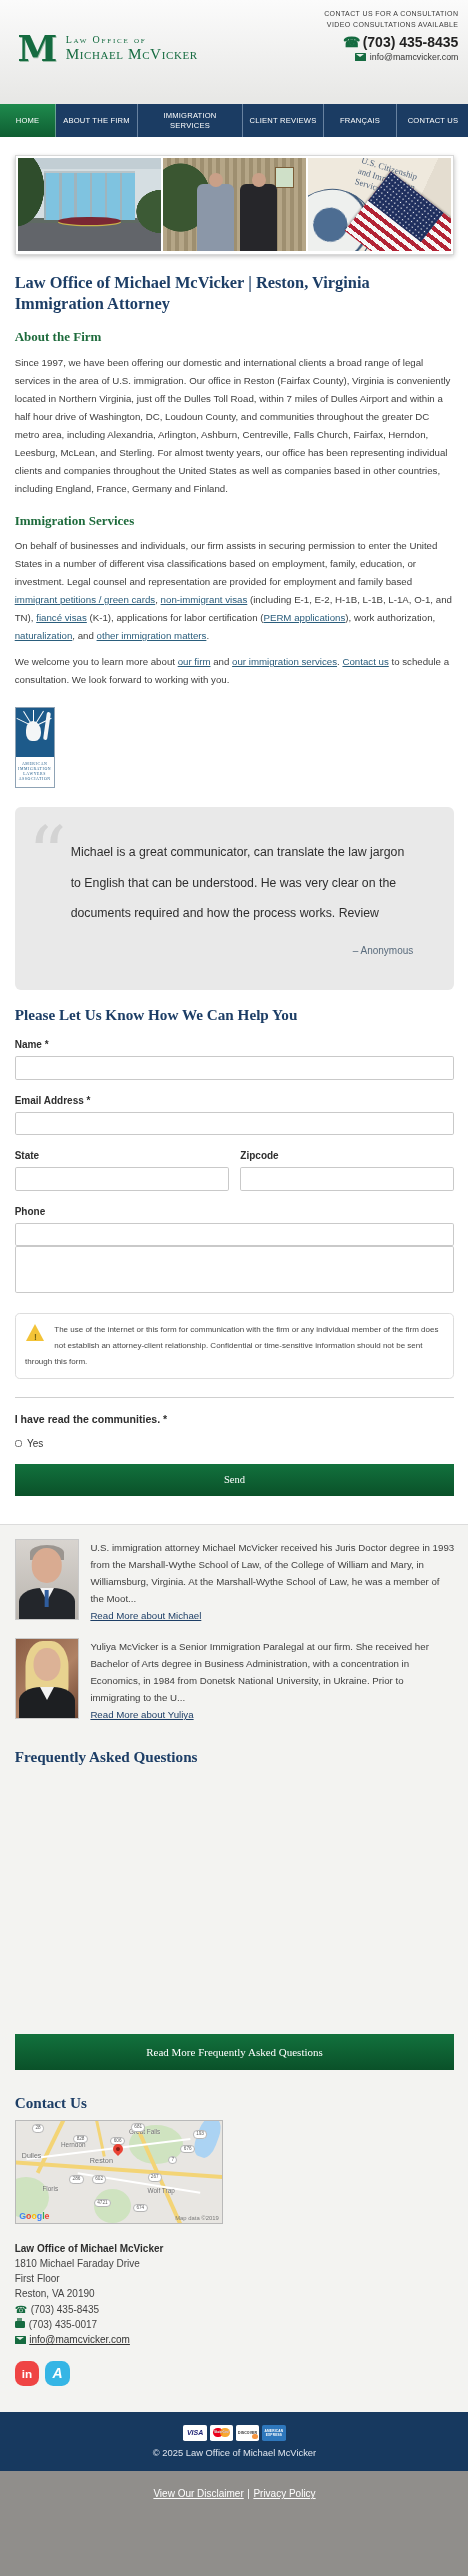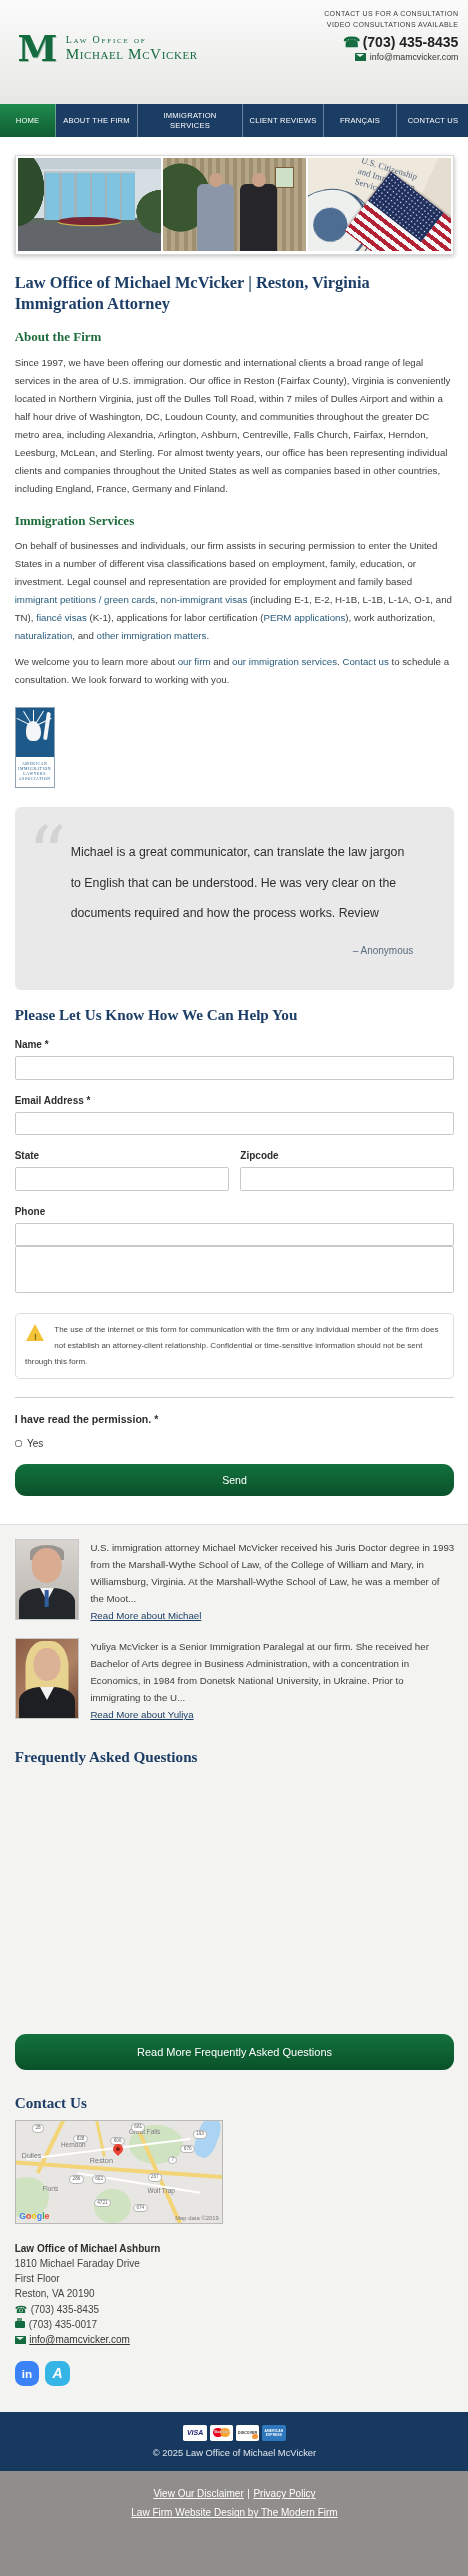--- a/index.html
+++ b/index.html
@@ -51,21 +51,21 @@
   .seal { position: absolute; left: -14%; bottom: -18%; width: 60%; height: 85%; border-radius: 50%; border: 1.8px solid #3e5a7a; background: radial-gradient(circle at 50% 45%, #4d6d92 28%, #eef0ee 29% 60%, #3e5a7a 61% 64%, transparent 65%); transform: rotate(-10deg); }
   .flag { position: absolute; right: -18%; bottom: -26%; width: 85%; height: 80%; transform: rotate(38deg); background: repeating-linear-gradient(#b22234 0 4.1px, #f6f6f6 4.1px 8.2px); box-shadow: -1.2px -1.2px 1.8px rgba(0,0,0,.25); }
   .flag::before { content:""; position: absolute; left: 0; top: 0; width: 55%; height: 50%; background: radial-gradient(#fff 0.6px, transparent 0.9px) 0 0/4.1px 4.1px, #1f2f5e; }
 
   
   .content { padding: 0 14.7px; }
   h1.page-h1 { font-family: "Liberation Serif", serif; font-weight: bold; color: #1d3e66; font-size: 16.4px; line-height: 21px; margin: 17.6px 0 0; }
   .h-green { font-family: "Liberation Serif", serif; font-weight: bold; color: #1e6b3c; font-size: 13px; margin-top: 15.2px; }
   .h-navy { font-family: "Liberation Serif", serif; font-weight: bold; color: #1d3e66; font-size: 15.2px; }
   p.body-p { font-size: 9.7px; line-height: 18px; color: #404040; margin-top: 8.2px; }
-  a.tlink { color: #2a5d7c; cursor: pointer; }
+  a.tlink { color: #2a5d7c; text-decoration: underline; cursor: pointer; }
 
   .aila { margin: 17.6px 0 0 14.7px; width: 40px; height: 81px; border: 0.6px solid #8fa3b5; background: #fff; display: flex; flex-direction: column; cursor: pointer; }
   .aila-top { height: 62%; background: #1d5a8a; position: relative; overflow: hidden; }
   .aila-top i { position: absolute; background: #fff; width: 1.2px; height: 15.2px; top: 2.3px; left: 17.6px; }
   .aila-top i:nth-child(2){ transform: rotate(32deg); left: 23.4px; }
   .aila-top i:nth-child(3){ transform: rotate(-32deg); left: 11.7px; }
   .aila-top i:nth-child(4){ transform: rotate(64deg); left: 28px; top: 5.9px; }
   .aila-top i:nth-child(5){ transform: rotate(-64deg); left: 7px; top: 5.9px; }
   .aila-face { position: absolute; left: 10.6px; top: 13px; width: 15.2px; height: 20px; background: #f4f6f7; border-radius: 45% 55% 40% 40%; }
   .aila-arm { position: absolute; right: 4.7px; top: 4.7px; width: 4.1px; height: 28px; background: #f4f6f7; border-radius: 1.8px; transform: rotate(8deg); }
@@ -85,21 +85,21 @@
   .f-col { flex: 1; }
   textarea.f-area { width: 100%; height: 47px; border: 0.6px solid #c9c9c9; border-radius: 1.8px; font-size: 9.4px; padding: 4.7px 5.9px; resize: none; font-family: "Liberation Sans", sans-serif; }
   .warn-box { margin-top: 17.6px; border: 0.6px solid #ddd; border-radius: 4.7px; padding: 8.2px 9.4px; font-size: 8px; line-height: 16px; color: #474747; overflow: hidden; }
   .warn-tri { float: left; position: relative; width: 21px; height: 19px; margin: 1.8px 8.2px 1.2px 0; }
   .warn-tri b { position: absolute; left: 1.2px; top: 0; width: 0; height: 0; border-left: 9.4px solid transparent; border-right: 9.4px solid transparent; border-bottom: 17px solid #f3c337; }
   .warn-tri span { position: absolute; left: 0; right: 0; top: 5.3px; text-align: center; color: #7a650f; font-weight: bold; font-size: 8.8px; }
   hr.f-div { border: none; border-top: 0.6px solid #cfcfcf; margin: 17.6px 0 0; }
   .consent-h { font-weight: bold; color: #2e2e2e; font-size: 10.6px; margin-top: 15.2px; }
   .consent-row { margin-top: 13px; font-size: 10px; color: #333; display: flex; align-items: center; }
   .consent-row input { width: 7px; height: 7px; margin-right: 5.3px; }
-  .btn-green { display: block; width: 100%; height: 32px; margin-top: 15.2px; background: linear-gradient(#12713d, #0a5129); border: none; border-radius: 11px; color: #fff; font-size: 10.6px; font-family: Liberation Sans, sans-serif; cursor: pointer; }
+  .btn-green { display: block; width: 100%; height: 32px; margin-top: 15.2px; background: linear-gradient(#12713d, #0a5129); border: none; border-radius: 0; color: #fff; font-size: 10.6px; font-family: Liberation Serif, serif; cursor: pointer; }
 
   
   .gray-sec { margin-top: 28px; background: #f3f3f1; border-top: 0.6px solid #dcdcdc; padding: 0 14.7px; flex: none; }
   .team-h { margin-top: 26px; }
   .team-row { display: flex; margin-top: 14px; gap: 11.7px; }
   .tphoto { flex: 0 0 64px; height: 81px; border: 0.6px solid #c9c9c9; position: relative; overflow: hidden; }
   .tp-m { background: linear-gradient(#d8d4cf, #b9b4ae); }
   .tp-y { background: linear-gradient(135deg, #8a5c44, #b08265 55%, #6e4531); }
   .tp-head { position: absolute; left: 50%; top: 8.2px; transform: translateX(-50%); width: 30.5px; height: 35px; border-radius: 48%; background: #d9ab91; }
   .tp-hair-m { position: absolute; left: 50%; top: 4.7px; transform: translateX(-50%); width: 34px; height: 15.2px; border-radius: 50% 50% 0 0; background: #9b958f; }
@@ -144,21 +144,21 @@
   .glogo span:nth-child(4){color:#4285F4} .glogo span:nth-child(5){color:#34A853} .glogo span:nth-child(6){color:#EA4335}
   .mattr { position: absolute; right: 2.9px; bottom: 2.3px; font-size: 5.9px; color: #7b7b7b; }
   .addr { margin-top: 16.4px; font-size: 10px; line-height: 15.2px; color: #444; }
   .addr .firm { font-weight: bold; color: #2e2e2e; }
   .c-ico { color: #156b40; margin-right: 3.5px; }
   .fax-ico { display: inline-block; width: 10px; height: 7px; background: #156b40; border-radius: 1.2px; position: relative; margin-right: 4.1px; }
   .fax-ico::before { content:""; position: absolute; left: 2.3px; top: -2.3px; width: 4.7px; height: 2.9px; background: #5e9478; }
   .email-row a { color: #333; text-decoration: underline; cursor: pointer; }
   .social { margin-top: 14px; display: flex; gap: 5.9px; padding-bottom: 26px; }
   .soc { width: 24.6px; height: 24.6px; border-radius: 8.2px; display: flex; align-items: center; justify-content: center; color: #fff; cursor: pointer; }
-  .soc-li { background: #3b82f6; font-weight: bold; font-size: 11.7px; }
+  .soc-li { background: #ef4444; font-weight: bold; font-size: 11.7px; }
   .soc-av { background: #35b5e5; font-weight: bold; font-style: italic; font-size: 14px; }
 
   
   .footer-navy { background: #17395f; height: 59px; flex: none; display: flex; flex-direction: column; align-items: center; justify-content: center; gap: 5.9px; }
   .pays { display: flex; gap: 2.9px; }
   .card { width: 23.4px; height: 16px; border-radius: 1.8px; background: #fff; display: flex; align-items: center; justify-content: center; position: relative; overflow: hidden; }
   .card-visa span { color: #1a1f71; font-style: italic; font-weight: bold; font-size: 7px; }
   .card-mc::before { content:""; position: absolute; left: 3.5px; width: 9.4px; height: 9.4px; border-radius: 50%; background: #eb001b; }
   .card-mc::after { content:""; position: absolute; right: 3.5px; width: 9.4px; height: 9.4px; border-radius: 50%; background: #f79e1b; opacity: .9; }
   .card-mc span { position: relative; z-index: 2; color: #fff; font-size: 2.6px; font-weight: bold; font-style: italic; text-shadow: 0 0 0.6px #7a1010; }
@@ -293,21 +293,21 @@
     <div class="warn-box">
       <span class="warn-tri">
           <b></b>
           <span>!</span>
         </span>
       <span>The use of the internet or this form for communication with the firm or any individual member of the firm does not establish an attorney-client relationship. Confidential or time-sensitive information should not be sent through this form.</span>
     </div>
 
     <hr class="f-div">
 
-    <div class="consent-h">I have read the permission. *</div>
+    <div class="consent-h">I have read the communities. *</div>
     <div class="consent-row">
       <input type="checkbox" style="">
       <span>Yes</span>
     </div>
 
     <button class="btn-green">Send</button>
   </div>
 
   <div class="gray-sec">
 
@@ -373,21 +373,21 @@
       <span class="badge b-602">602</span>
       <span class="badge b-267">267</span>
       <span class="badge b-4721">4721</span>
       <span class="badge b-674">674</span>
       <span class="pin"></span>
       <span class="glogo"><span>G</span><span>o</span><span>o</span><span>g</span><span>l</span><span>e</span></span>
       <span class="mattr">Map data ©2019</span>
     </div>
 
     <div class="addr">
-      <div class="firm">Law Office of Michael Ashburn</div>
+      <div class="firm">Law Office of Michael McVicker</div>
       <div>1810 Michael Faraday Drive</div>
       <div>First Floor</div>
       <div>Reston, VA 20190</div>
       <div><span class="c-ico">☎</span><span>(703) 435-8435</span></div>
       <div><span class="fax-ico"></span><span>(703) 435-0017</span></div>
       <div class="email-row"><span class="env" style="vertical-align:-0.6px;"></span><a>info@mamcvicker.com</a></div>
     </div>
 
     <div class="social">
       <div class="soc soc-li">in</div>
@@ -411,19 +411,16 @@
           <span>EXPRESS</span>
         </div>
     </div>
     <div class="copyright">© 2025 Law Office of Michael McVicker</div>
   </div>
 
   <div class="footer-gray">
     <div>
       <a>View Our Disclaimer</a><span class="sep">|</span><a>Privacy Policy</a>
     </div>
-    <div class="fg-line2">
-      <a>Law Firm Website Design by The Modern Firm</a>
-    </div>
   </div>
 
 </div>
 
 
 </body></html>

